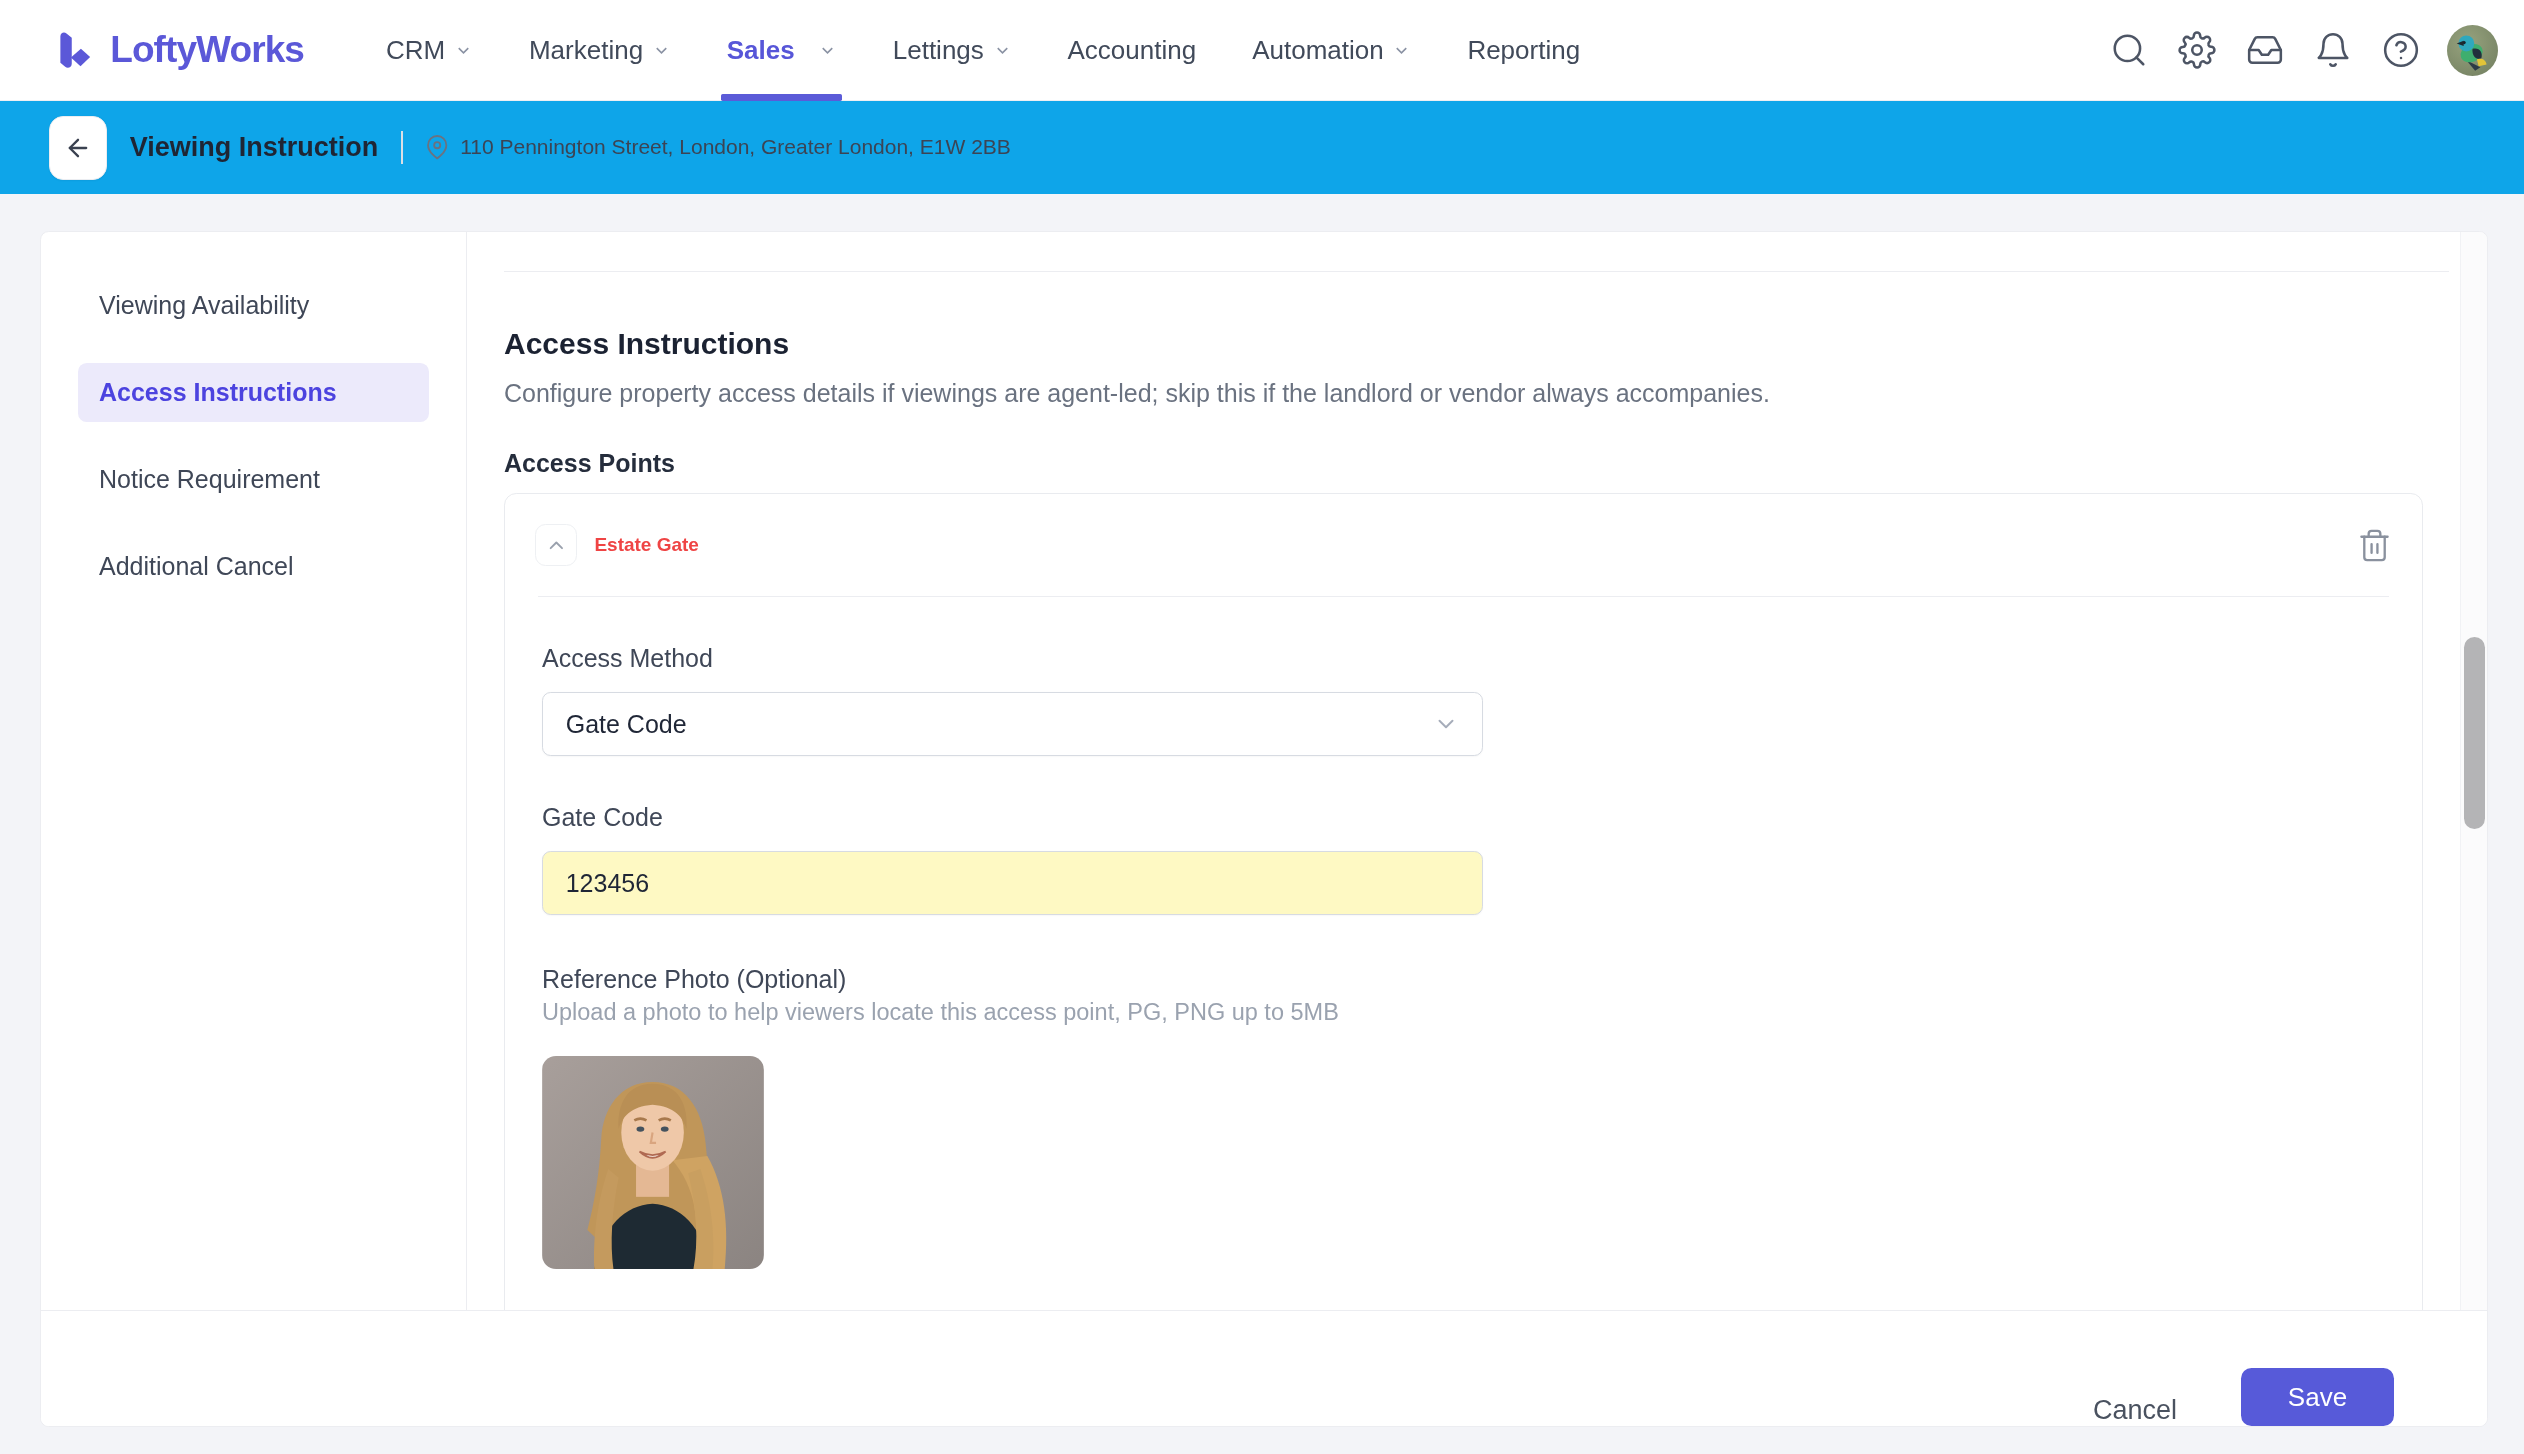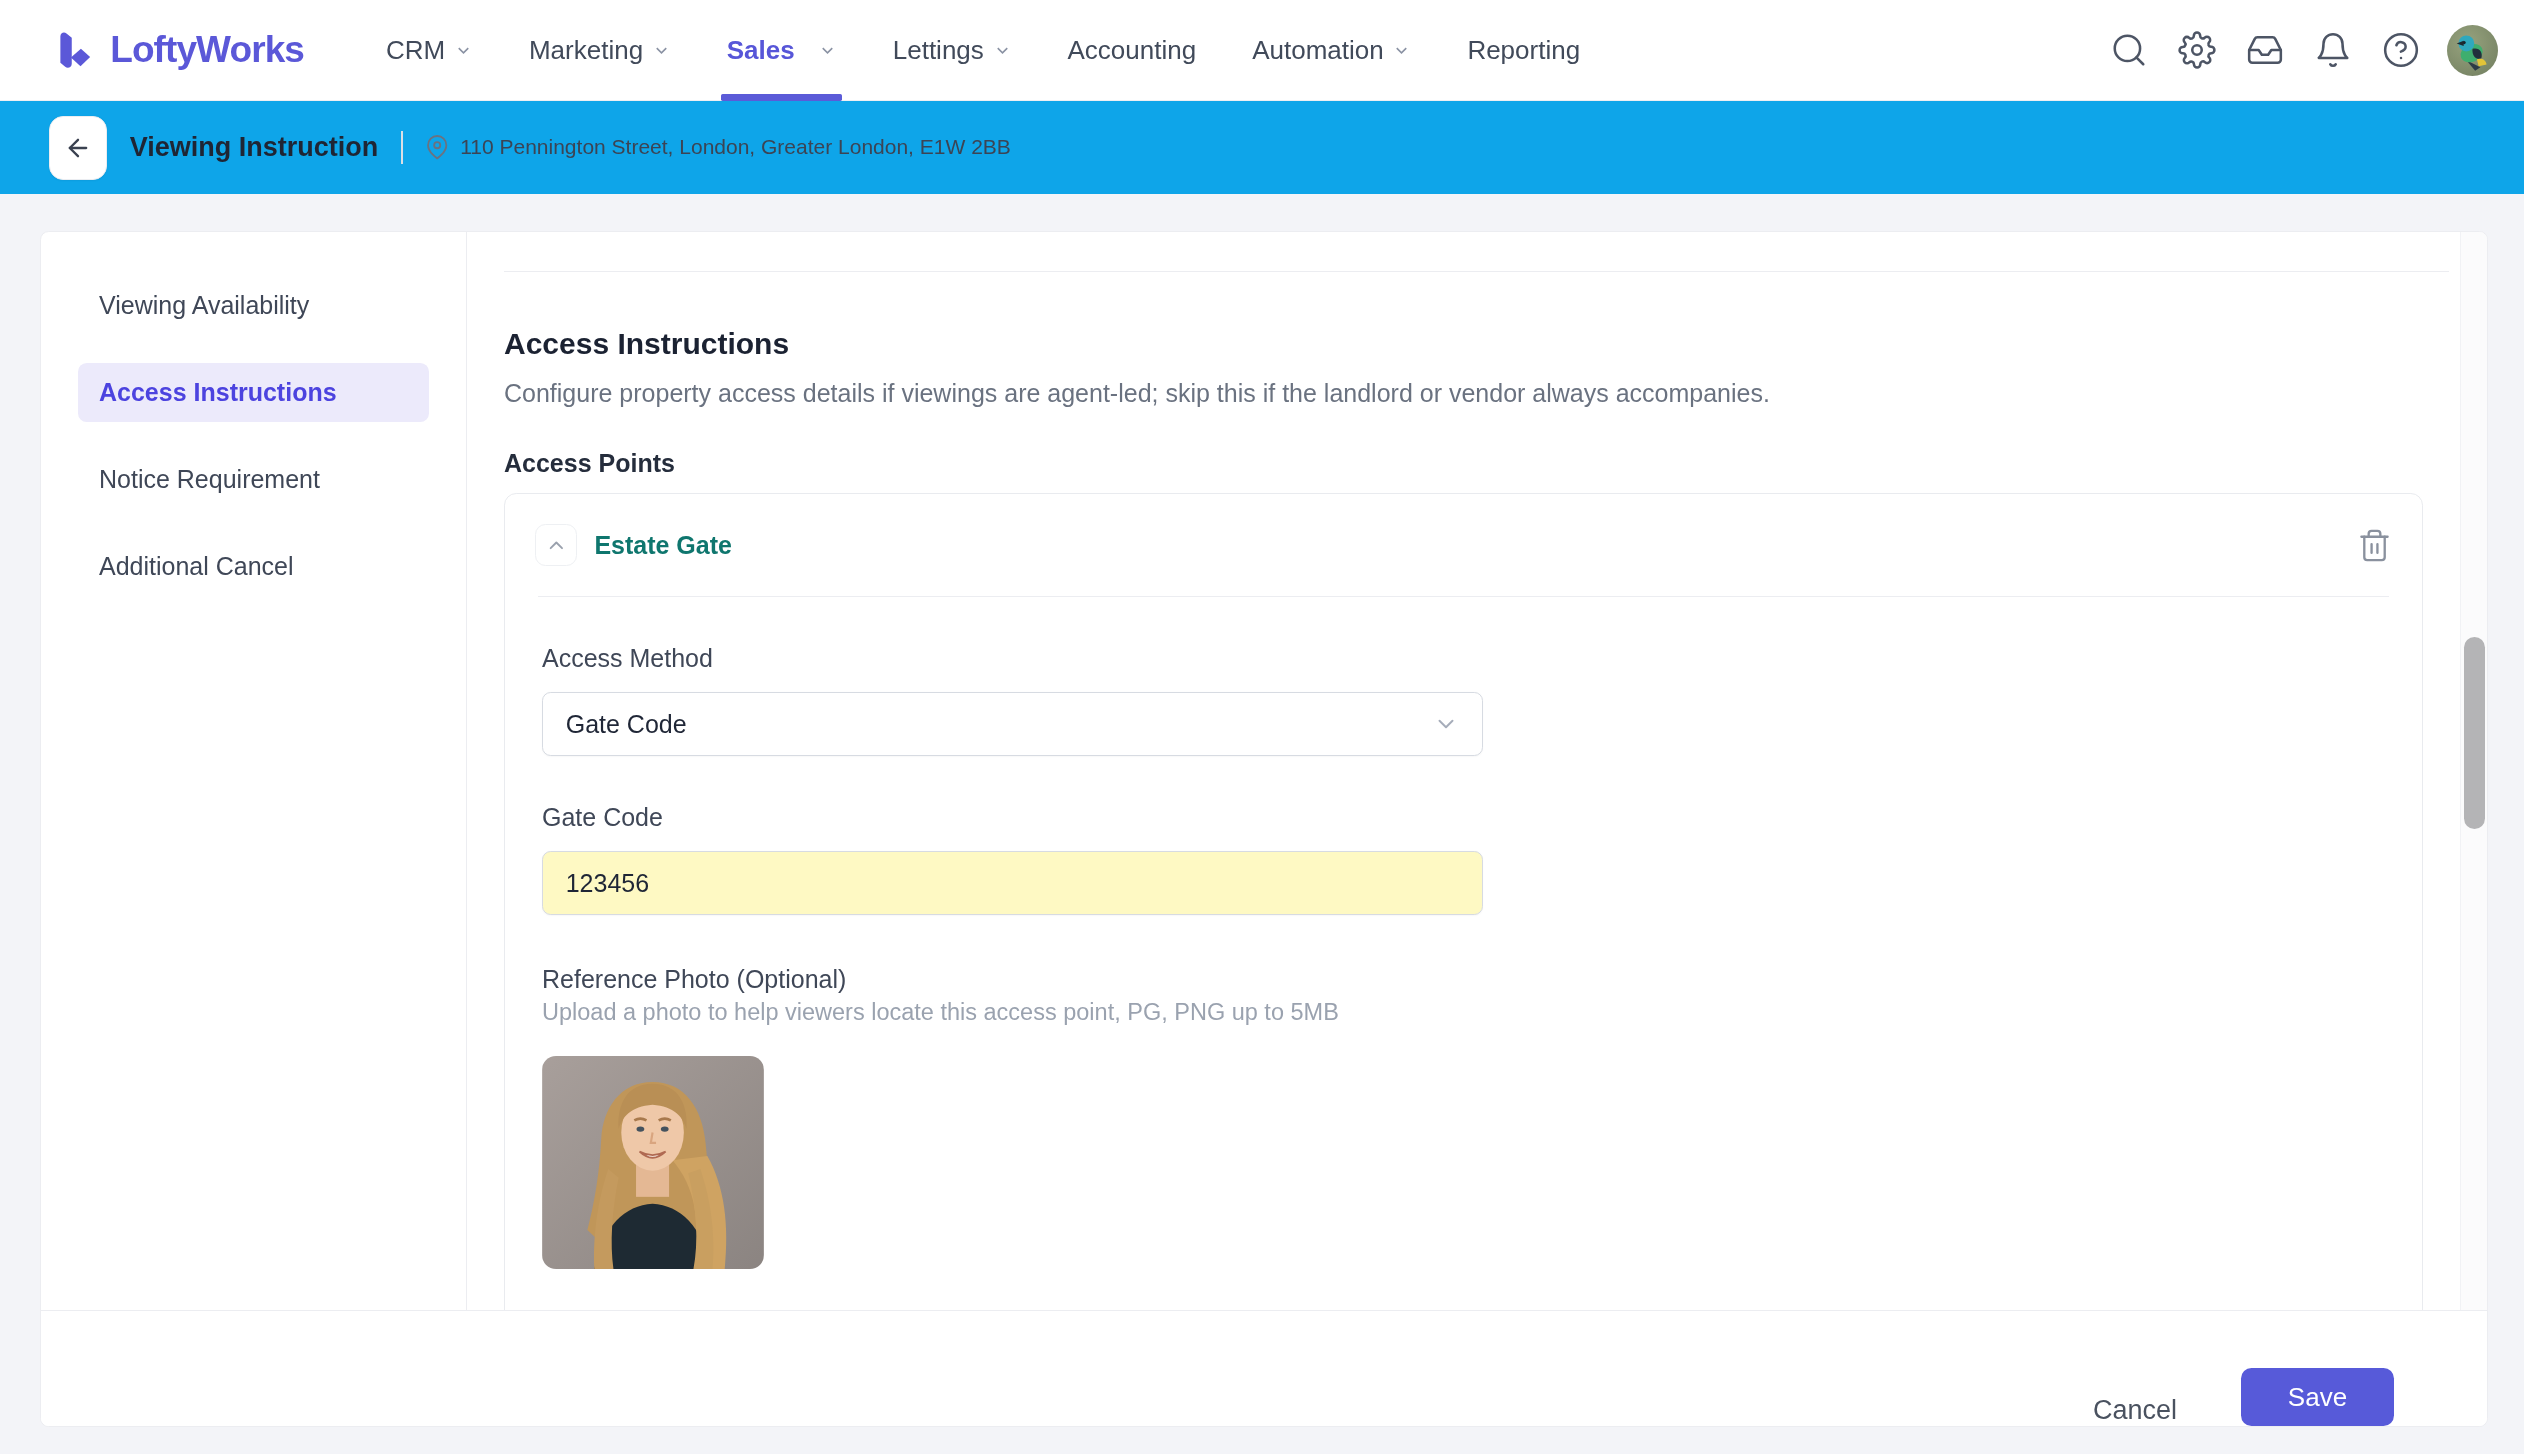--- a/index.html
+++ b/index.html
@@ -75,21 +75,21 @@
   .access-points { margin-top:41px; font-size:25px; font-weight:700; color:#252D3C; }
 
   
   .ap-card { margin-top:15px; border:0.9px solid #E9EBEF; border-radius:12.2px; min-height:1002px; background:#fff; }
   .card-header { display:flex; align-items:center; padding:30px; }
   .collapse-btn {
     width:42px; height:42px; border:0.9px solid #EEF0F3; border-radius:10.5px;
     background:#FFFFFF; color:#9AA1AD; display:flex; align-items:center; justify-content:center;
     cursor:pointer;
   }
-  .card-title { margin-left:17.4px; font-size:25px; font-weight:700; color:#0f766e;text-align:right; }
+  .card-title { margin-left:17.4px; font-size:19px; font-weight:700; color:#ef4444;text-align:right; }
   .trash-btn { margin-left:auto; background:none; border:none; color:#8A919E; cursor:pointer; }
   .card-divider { border:none; border-top:0.9px solid #ECEDF1; margin:0 33px; }
   .card-body { padding:47px 37px 35px; }
   .field-label { font-size:25px; color:#3F4757; margin-bottom:19px; }
   .select {
     width:941px; height:64px; border:0.9px solid #D7DBE2; border-radius:8.7px;
     display:flex; align-items:center; justify-content:space-between; padding:0 22.7px;
     font-size:25px; color:#1F2636; background:#fff; cursor:pointer;
     box-shadow:0 0.9px 1.7px rgba(16,24,40,0.03); margin-bottom:47px;
   }

